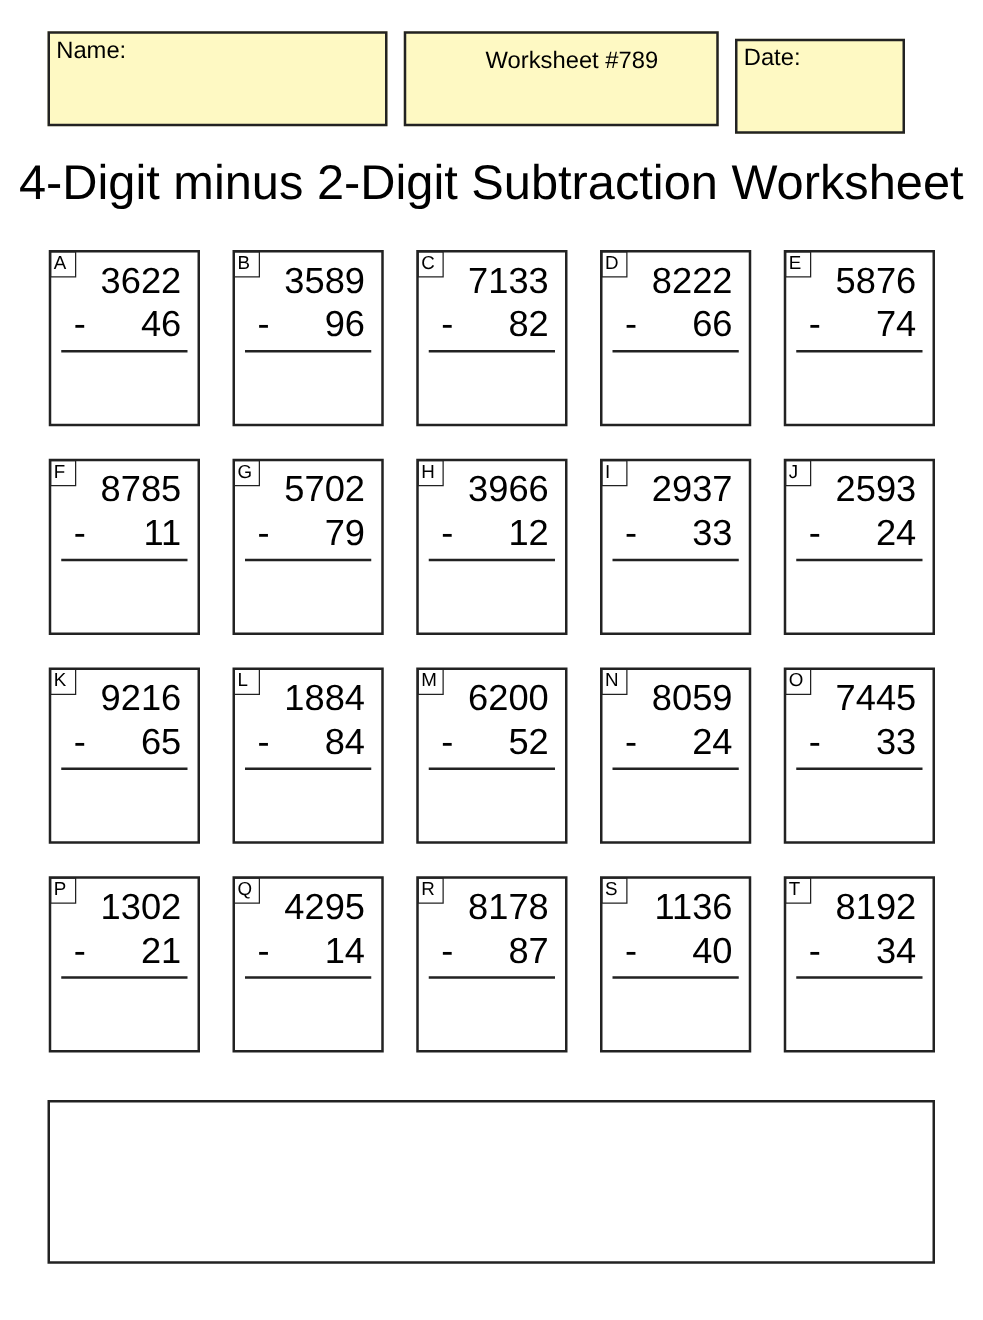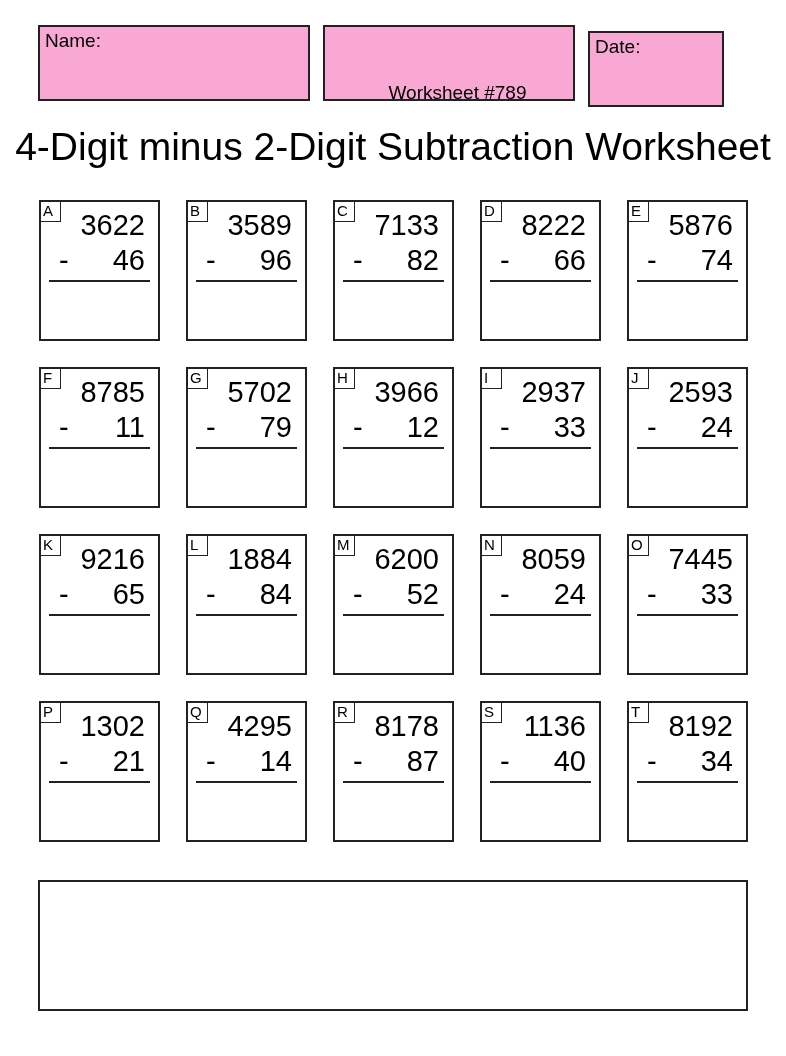--- a/index.html
+++ b/index.html
@@ -12,42 +12,41 @@
       height: 1056px;
       position: relative;
       overflow: hidden;
       font-family: "Liberation Sans", sans-serif;
       color: #000000;
     }
     .hdr-box {
       position: absolute;
       border: 2px solid #222222;
       box-sizing: border-box;
-      background: #f9a8d4;
+      background: #fef9c3;
     }
     #name-box { left: 38px; top: 25px; width: 272px; height: 76px; }
     #ws-box   { left: 323px; top: 25px; width: 252px; height: 76px; text-align: center; }
     #date-box { left: 588px; top: 31px; width: 136px; height: 76px; }
     .hdr-label {
       position: absolute;
       left: 5px;
       top: 3px;
       font-size: 19px;
       line-height: 22px;
     }
     .ws-line {
       display: block;
       font-size: 19px;
       line-height: 31px;
     }
     #ws-box .ws-inner {
       position: absolute;
       left: 17px; right: 0;
       top: 6px;
-      margin-top: 44px;
     }
     #title {
       position: absolute;
       left: 0;
       width: 786px;
       top: 125px;
       text-align: center;
       font-size: 39px;
       line-height: 44px;
       white-space: nowrap;

